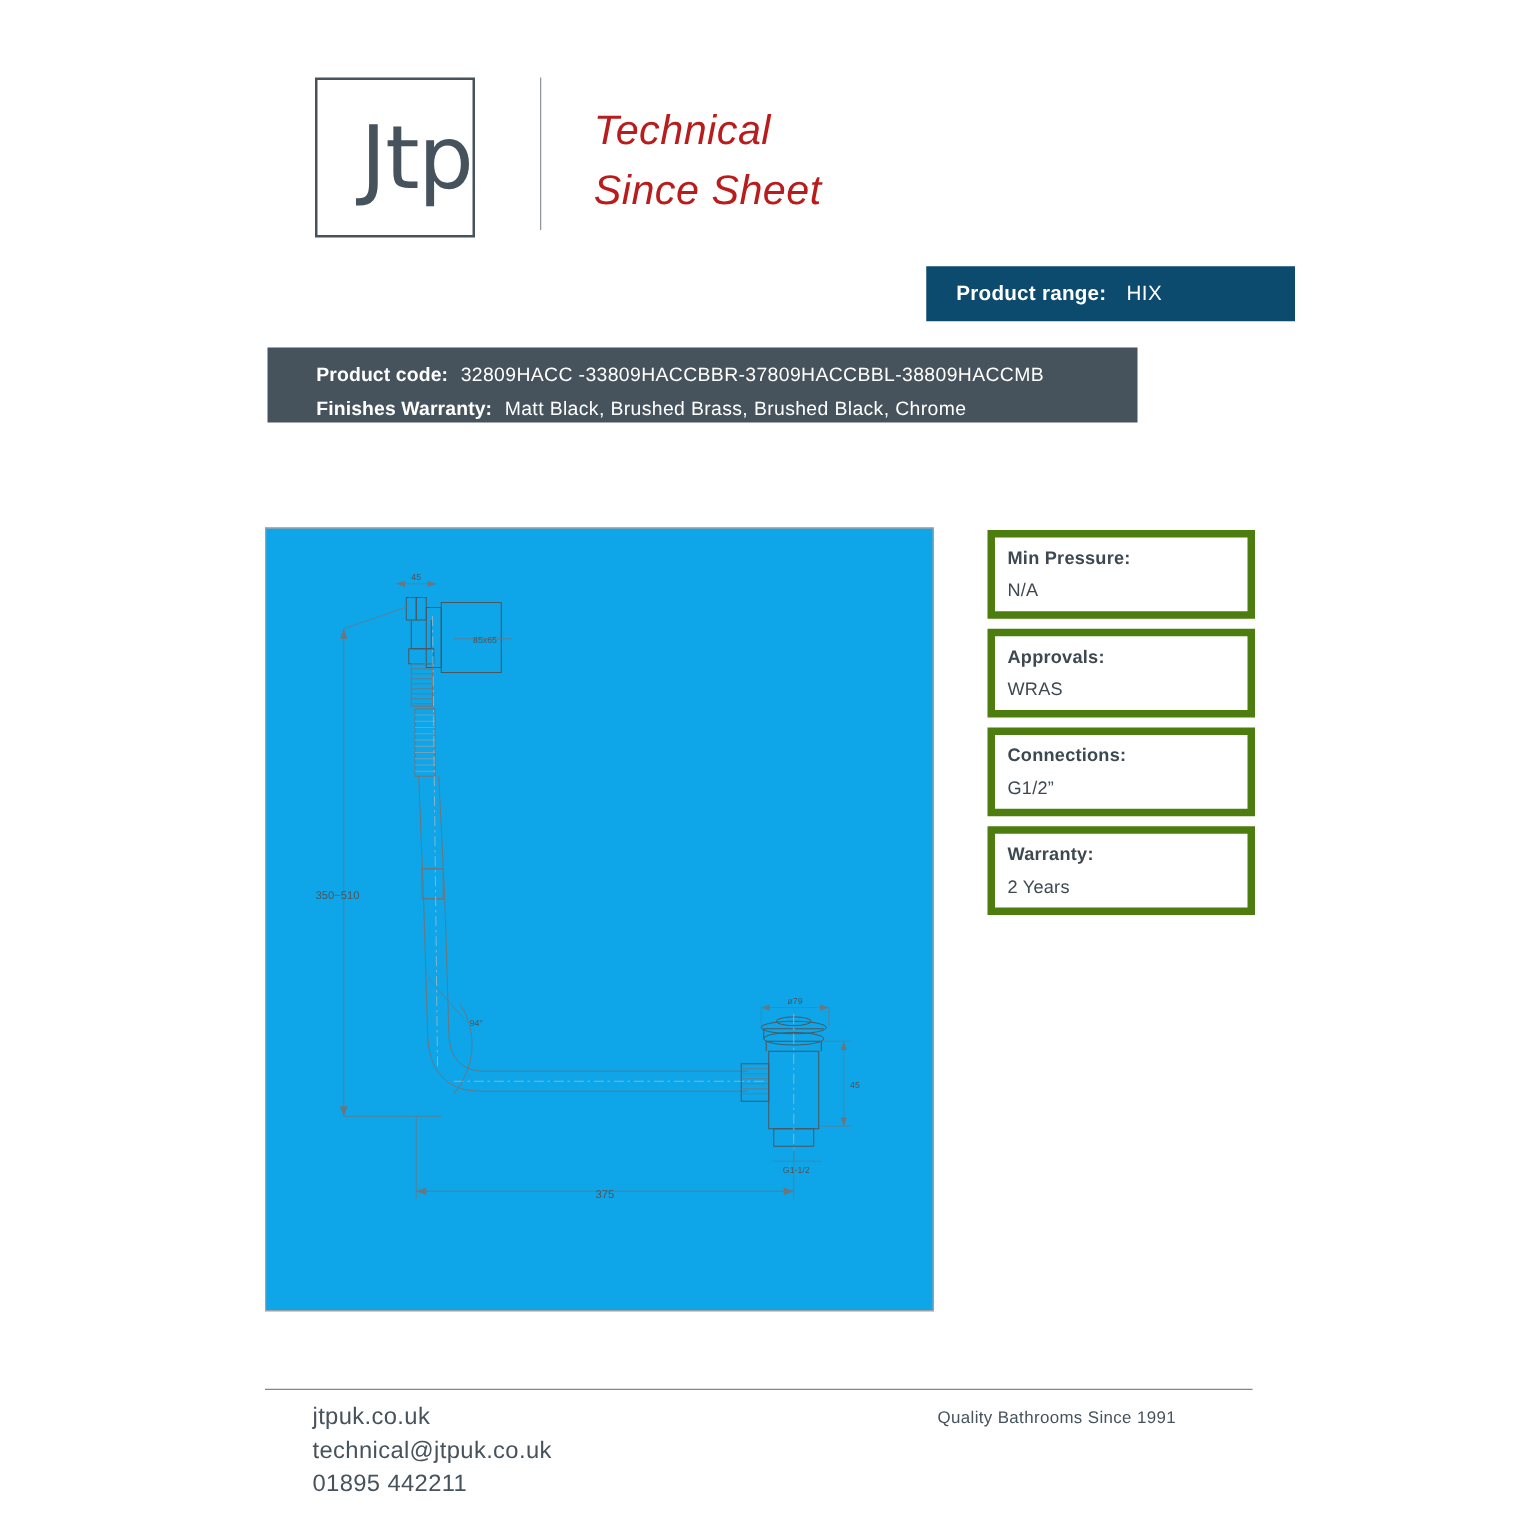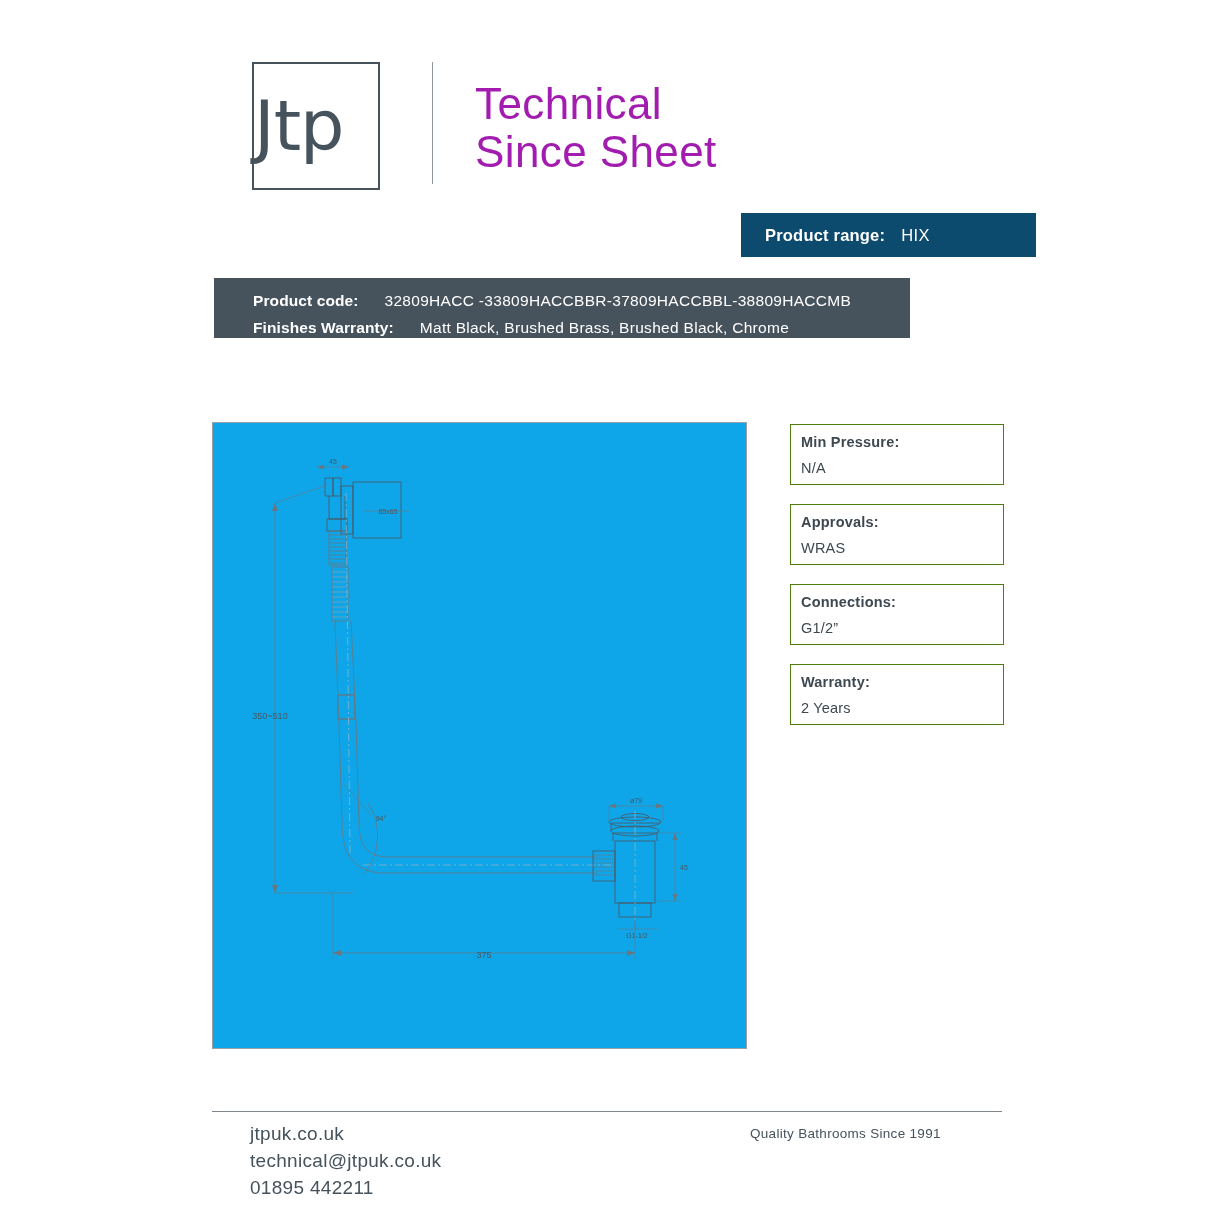--- a/index.html
+++ b/index.html
@@ -28,44 +28,45 @@
     top: 62px;
     display: flex;
     align-items: flex-start;
   }
   .logo-box {
     width: 124px;
     height: 124px;
     border: 2px solid #46525c;
     display: flex;
     align-items: center;
-    justify-content: flex-start;
+    justify-content: flex-end;
   }
   .logo-text {
     font-family: "DejaVu Sans", sans-serif;
     font-size: 70px;
     line-height: 70px;
     color: #46525c;
     letter-spacing: -1px;
     font-weight: 400;
   }
   .header-divider {
     width: 1px;
     height: 122px;
     background: #8f979d;
     margin-left: 52px;
     margin-right: 42px;
   }
   .header-title {
-    font-size: 44px;
+    font-size: 33px;
     line-height: 48px;
-    color: #a21caf;
+    color: #b91c1c;
     padding-top: 18px;
     letter-spacing: 0.4px;
     font-weight: 400;
+    font-style: italic;
   }
 
   
   .range-bar {
     position: absolute;
     left: 741px;
     top: 213px;
     width: 295px;
     height: 44px;
     background: #0c4a6e;
@@ -101,21 +102,21 @@
   .code-row {
     display: flex;
     align-items: baseline;
     line-height: 27px;
   }
   .code-row .label {
     font-weight: bold;
     letter-spacing: 0.1px;
   }
   .code-row .value {
-    margin-left: 26px;
+    margin-left: 10px;
     letter-spacing: 0.3px;
     text-align: right;
   }
 
   
   .drawing-panel {
     position: absolute;
     left: 212px;
     top: 422px;
     width: 533px;
@@ -129,24 +130,24 @@
   }
 
   
   .spec-list {
     position: absolute;
     left: 790px;
     top: 424px;
     width: 214px;
   }
   .spec-box {
-    border: 1px solid #4d7c0f;
+    border: 6px solid #4d7c0f;
     box-sizing: border-box;
     padding: 9px 0 8px 10px;
-    margin-bottom: 19px;
+    margin-bottom: 8px;
     background: #fff;
   }
   .spec-title {
     font-size: 14.5px;
     font-weight: bold;
     color: #3d4850;
     letter-spacing: 0.2px;
     margin-bottom: 10px;
   }
   .spec-value {

